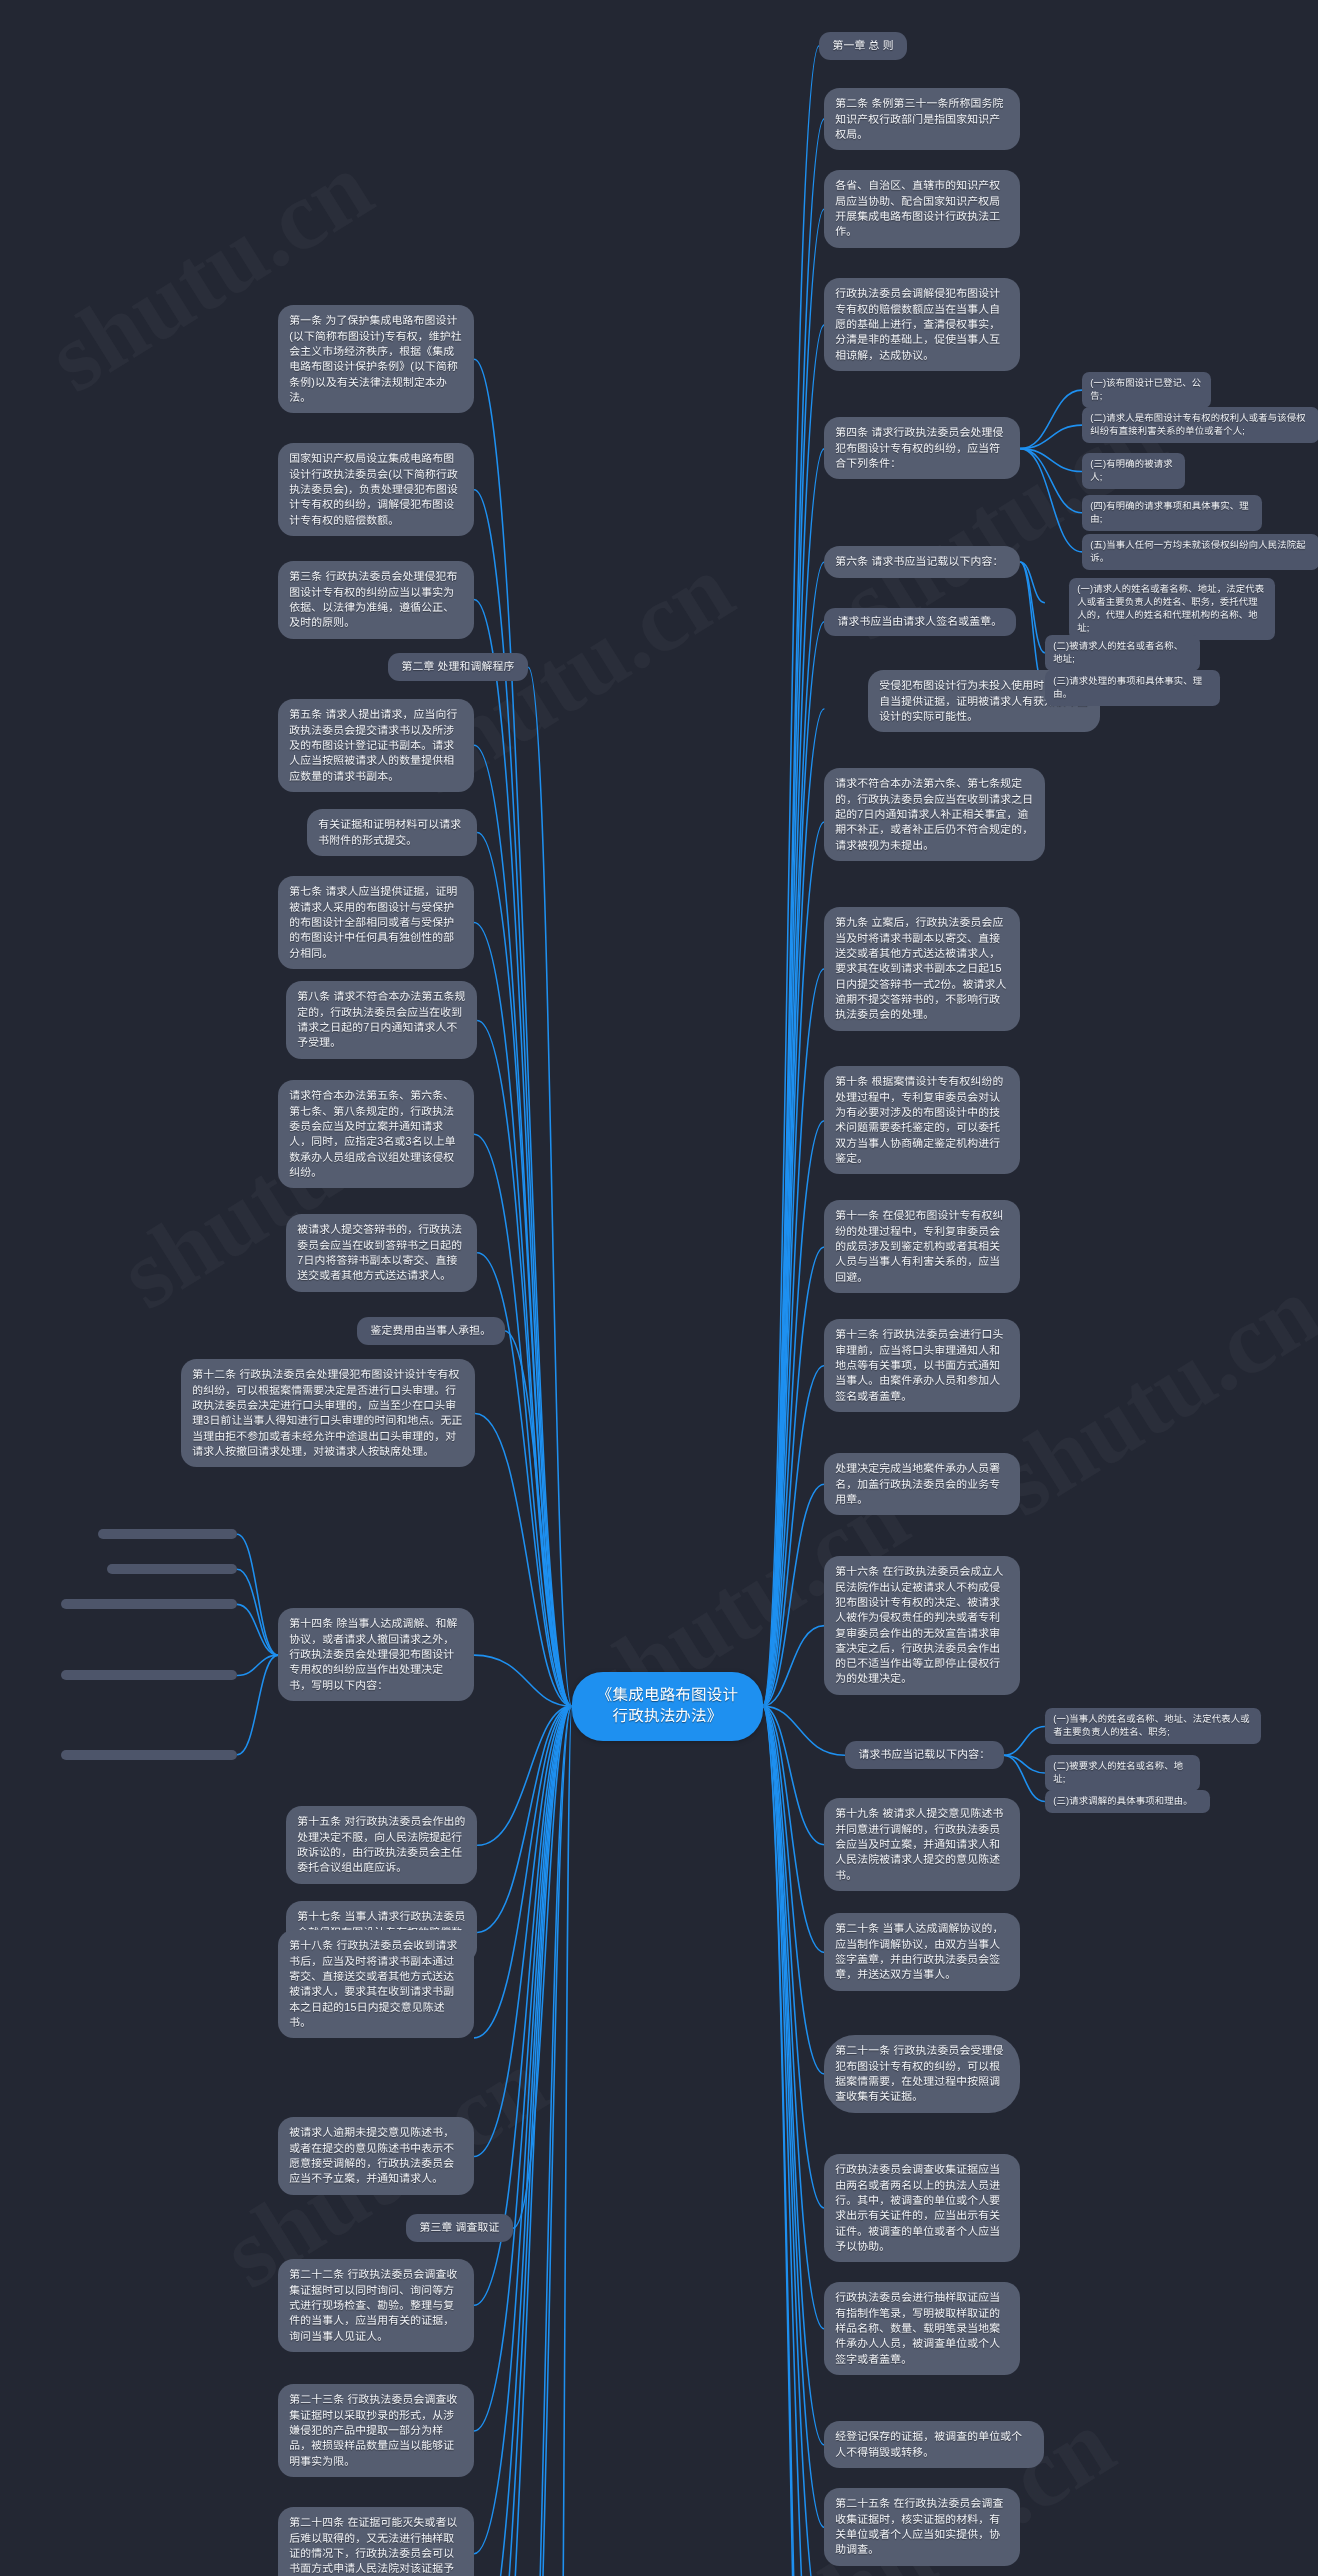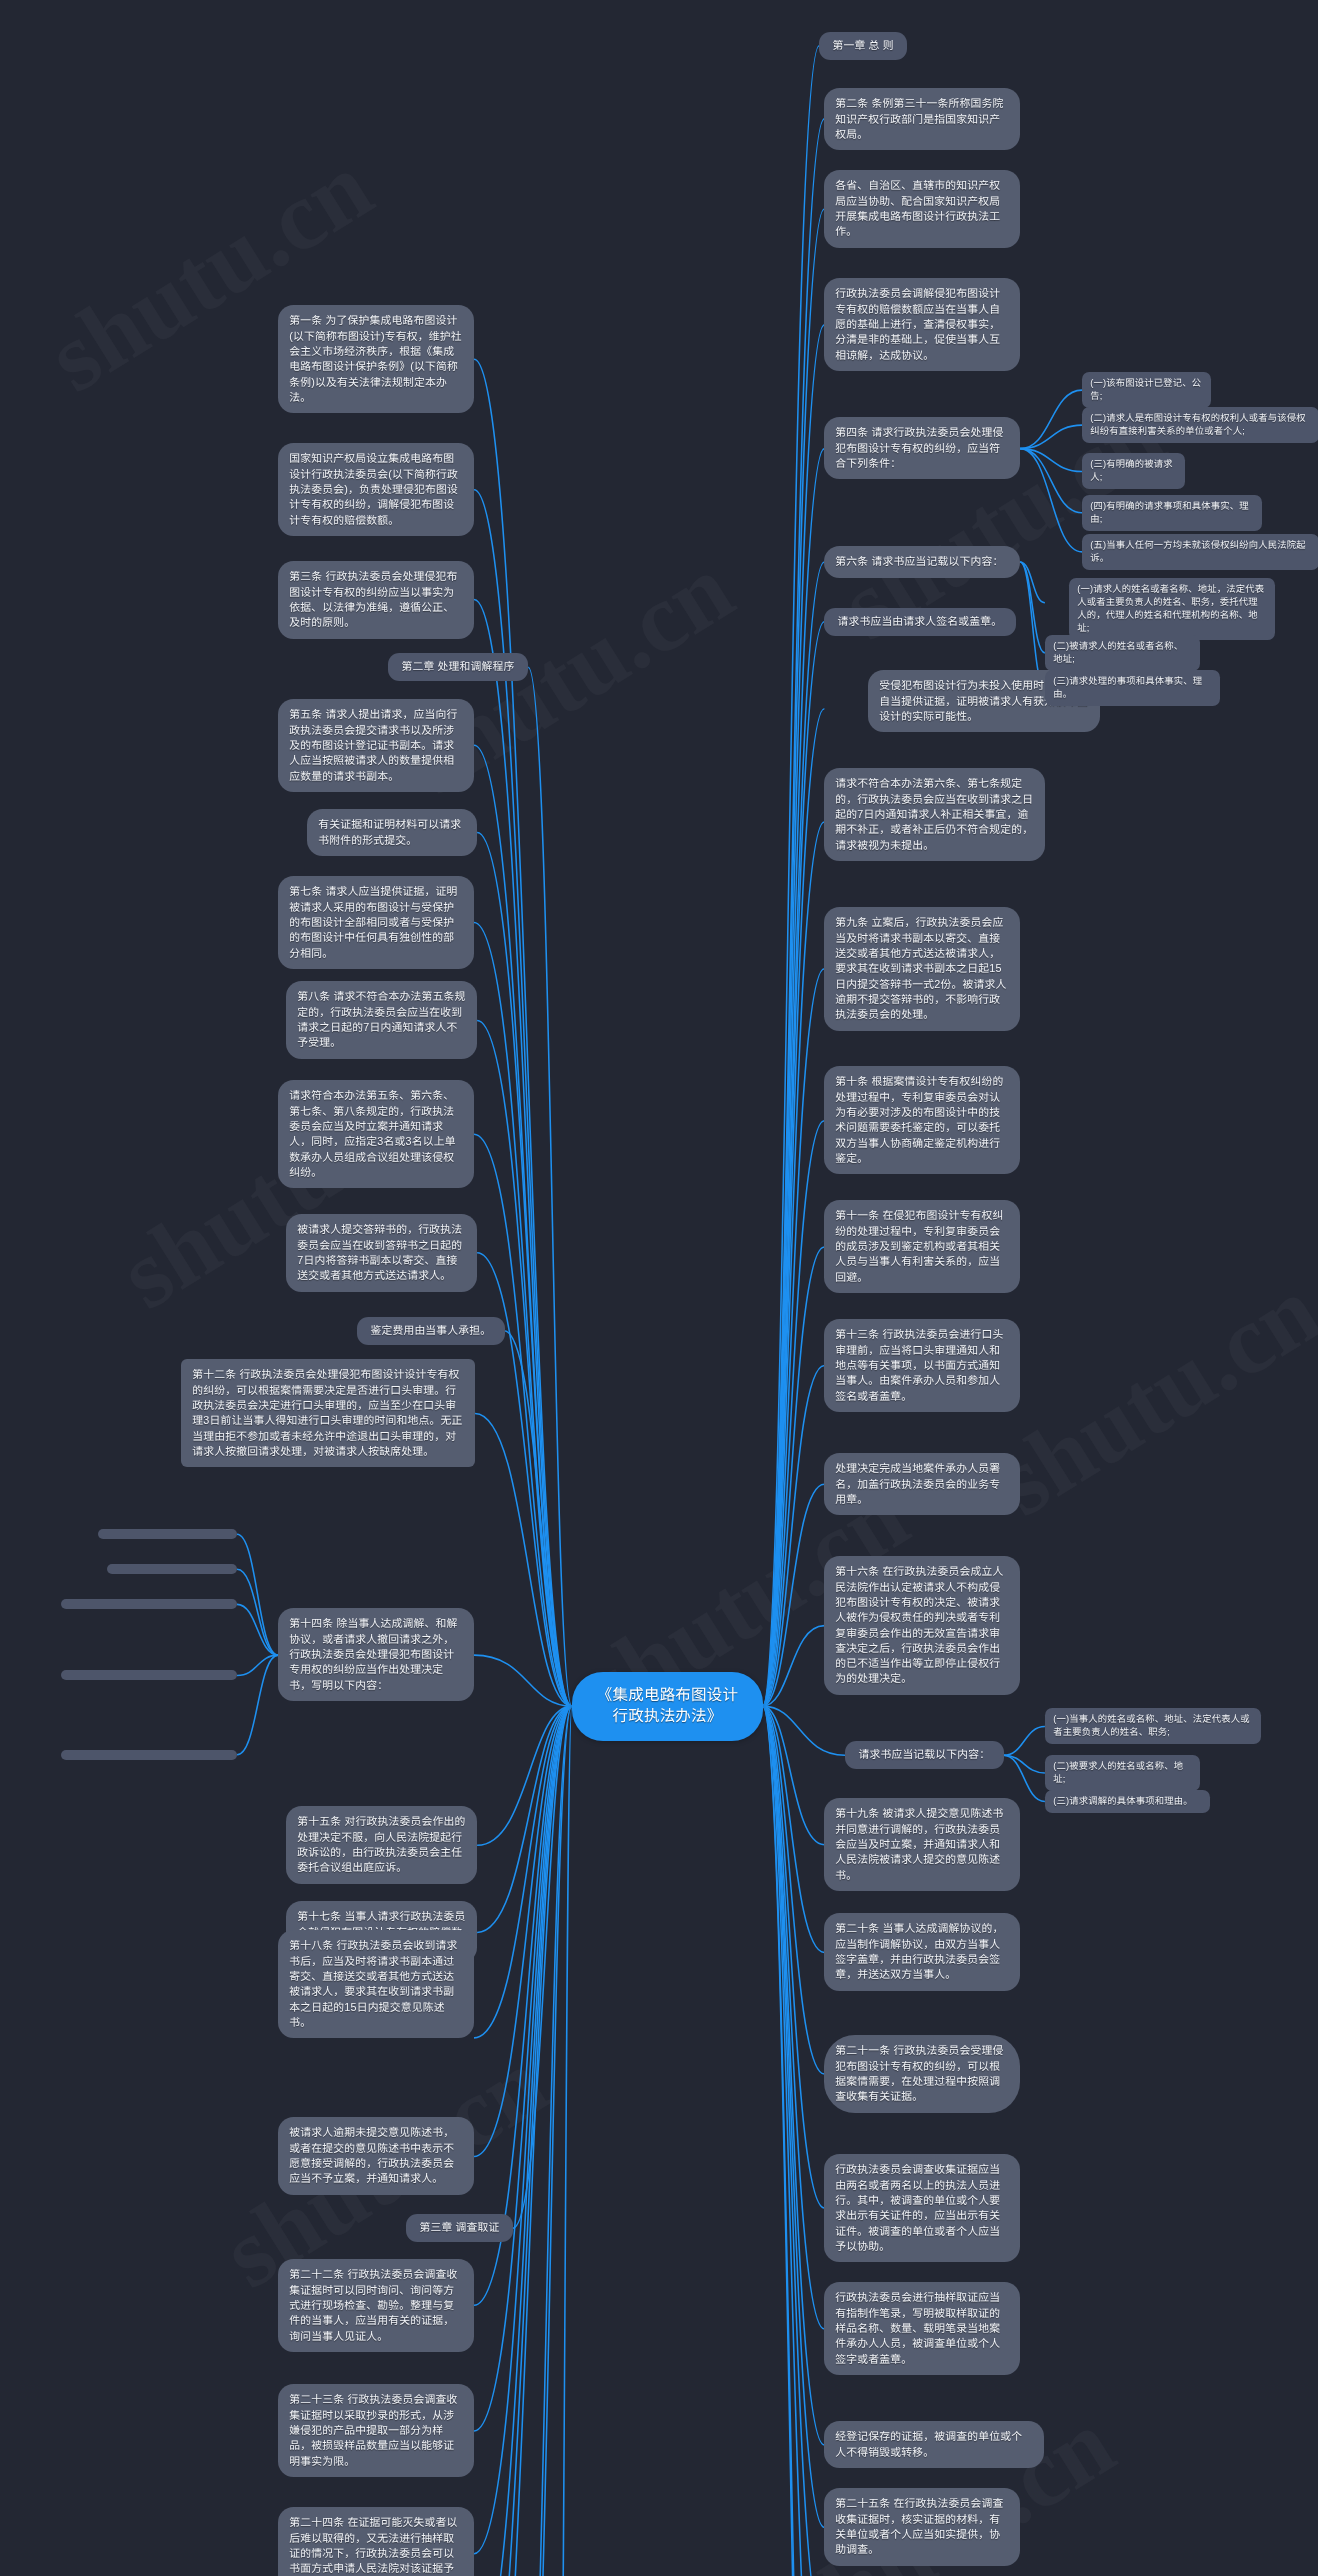--- a/index.html
+++ b/index.html
@@ -170,21 +170,21 @@
   <div class="node" style="left:278px;  top:443px;  width:196px;">国家知识产权局设立集成电路布图设计行政执法委员会(以下简称行政执法委员会)，负责处理侵犯布图设计专有权的纠纷，调解侵犯布图设计专有权的赔偿数额。</div>
   <div class="node" style="left:278px;  top:561px; width:196px;">第三条 行政执法委员会处理侵犯布图设计专有权的纠纷应当以事实为依据、以法律为准绳，遵循公正、及时的原则。</div>
   <div class="node chapter" style="left:388px; top:653px;">第二章 处理和调解程序</div>
   <div class="node" style="left:278px;  top:699px; width:196px;">第五条 请求人提出请求，应当向行政执法委员会提交请求书以及所涉及的布图设计登记证书副本。请求人应当按照被请求人的数量提供相应数量的请求书副本。</div>
   <div class="node" style="left:307px;  top:809px; width:170px;">有关证据和证明材料可以请求书附件的形式提交。</div>
   <div class="node" style="left:278px;  top:876px; width:196px;">第七条 请求人应当提供证据，证明被请求人采用的布图设计与受保护的布图设计全部相同或者与受保护的布图设计中任何具有独创性的部分相同。</div>
   <div class="node" style="left:286px;  top:981px; width:191px;">第八条 请求不符合本办法第五条规定的，行政执法委员会应当在收到请求之日起的7日内通知请求人不予受理。</div>
   <div class="node" style="left:278px;  top:1080px; width:196px;">请求符合本办法第五条、第六条、第七条、第八条规定的，行政执法委员会应当及时立案并通知请求人，同时，应指定3名或3名以上单数承办人员组成合议组处理该侵权纠纷。</div>
   <div class="node" style="left:286px;  top:1214px; width:191px;">被请求人提交答辩书的，行政执法委员会应当在收到答辩书之日起的7日内将答辩书副本以寄交、直接送交或者其他方式送达请求人。</div>
   <div class="node chapter" style="left:357px; top:1317px;">鉴定费用由当事人承担。</div>
-  <div class="node" style="left:181px;  top:1359px; width:294px;border-radius:6px;">第十二条 行政执法委员会处理侵犯布图设计设计专有权的纠纷，可以根据案情需要决定是否进行口头审理。行政执法委员会决定进行口头审理的，应当至少在口头审理3日前让当事人得知进行口头审理的时间和地点。无正当理由拒不参加或者未经允许中途退出口头审理的，对请求人按撤回请求处理，对被请求人按缺席处理。</div>
+  <div class="node" style="left:181px;  top:1359px; width:294px;">第十二条 行政执法委员会处理侵犯布图设计设计专有权的纠纷，可以根据案情需要决定是否进行口头审理。行政执法委员会决定进行口头审理的，应当至少在口头审理3日前让当事人得知进行口头审理的时间和地点。无正当理由拒不参加或者未经允许中途退出口头审理的，对请求人按撤回请求处理，对被请求人按缺席处理。</div>
   <div class="node" style="left:278px;  top:1608px; width:196px;">第十四条 除当事人达成调解、和解协议，或者请求人撤回请求之外，行政执法委员会处理侵犯布图设计专用权的纠纷应当作出处理决定书，写明以下内容：</div>
   <div class="node" style="left:286px;  top:1806px; width:191px;">第十五条 对行政执法委员会作出的处理决定不服，向人民法院提起行政诉讼的，由行政执法委员会主任委托合议组出庭应诉。</div>
   <div class="node" style="left:286px;  top:1901px; width:191px;">第十七条 当事人请求行政执法委员会就侵犯布图设计专有权的赔偿数额进行调解的，应当提交请求书。</div>
   <div class="node" style="left:278px;  top:1930px; width:196px;">第十八条 行政执法委员会收到请求书后，应当及时将请求书副本通过寄交、直接送交或者其他方式送达被请求人，要求其在收到请求书副本之日起的15日内提交意见陈述书。</div>
   <div class="node" style="left:278px;  top:2117px; width:196px;">被请求人逾期未提交意见陈述书，或者在提交的意见陈述书中表示不愿意接受调解的，行政执法委员会应当不予立案，并通知请求人。</div>
   <div class="node chapter" style="left:406px; top:2214px;">第三章 调查取证</div>
   <div class="node" style="left:278px;  top:2259px; width:196px;">第二十二条 行政执法委员会调查收集证据时可以同时询问、询问等方式进行现场检查、勘验。整理与复件的当事人，应当用有关的证据，询问当事人见证人。</div>
   <div class="node" style="left:278px;  top:2384px; width:196px;">第二十三条 行政执法委员会调查收集证据时以采取抄录的形式，从涉嫌侵犯的产品中提取一部分为样品，被损毁样品数量应当以能够证明事实为限。</div>
   <div class="node" style="left:278px;  top:2507px; width:196px;">第二十四条 在证据可能灭失或者以后难以取得的，又无法进行抽样取证的情况下，行政执法委员会可以书面方式申请人民法院对该证据予以保全。</div>
 

